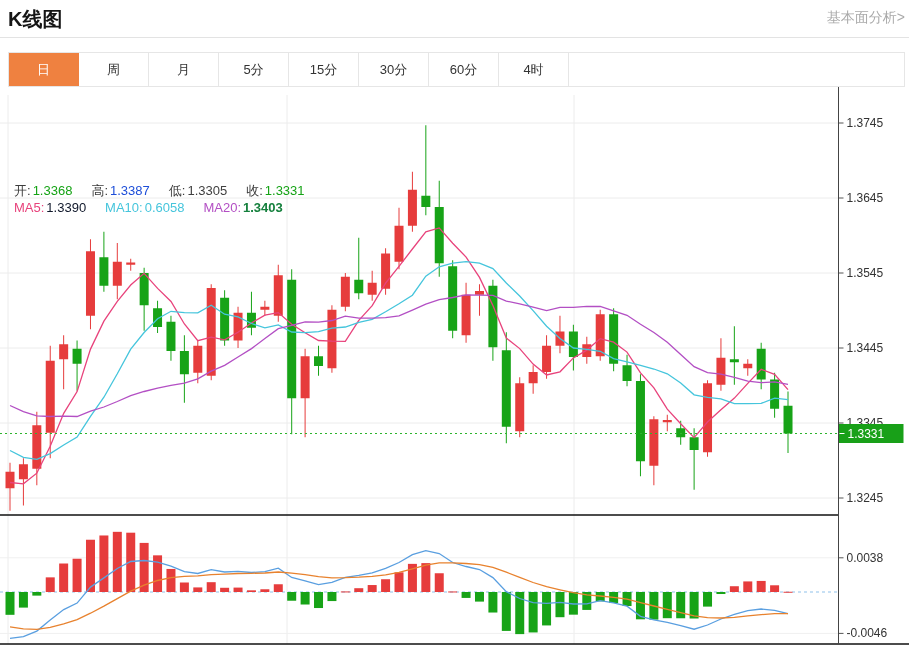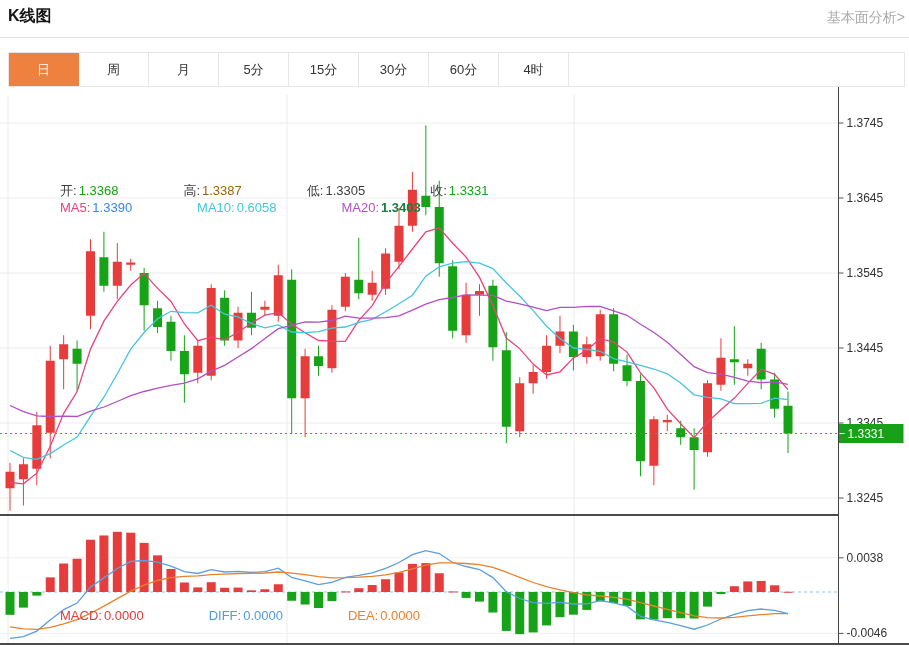--- a/index.html
+++ b/index.html
@@ -1,32 +1,32 @@
 <!DOCTYPE html>
 <html><head>
 <meta charset="utf-8">
 <style>
   html,body{margin:0;padding:0;}
   body{
     width:909px;height:647px;position:relative;overflow:hidden;background:#fff;
     font-family:"Liberation Sans","DejaVu Sans",sans-serif;
     -webkit-font-smoothing:antialiased;
   }
-  .header-title{position:absolute;left:8px;top:6px;font-size:16px;font-weight:bold;color:#151515;}
+  .header-title{position:absolute;left:8px;top:6px;font-size:20px;font-weight:bold;color:#151515;}
   .header-link{position:absolute;right:4px;top:9px;font-size:14px;color:#a9a9a9;cursor:pointer;}
   .top-divider{position:absolute;top:37px;left:0;width:909px;height:1px;background:#e3e3e3;}
   .tabbar{position:absolute;left:8px;top:52px;width:897px;height:35px;border:1px solid #e6e6e6;
           display:flex;box-sizing:border-box;background:#fff;}
   .tab{width:70px;height:100%;line-height:33px;text-align:center;font-size:13px;color:#333;
        border-right:1px solid #e6e6e6;box-sizing:border-box;cursor:pointer;flex:none;}
   .tab.active{background:#ef8140;color:#fff;border-right:1px solid #ef8140;}
   #chart-wrap{position:absolute;left:0;top:87px;width:719px;height:560px;}
   #chart-svg{position:absolute;left:0;top:0;}
   .legend-row{position:absolute;display:flex;align-items:center;font-size:13px;white-space:nowrap;z-index:3;}
-  .legend-row .item{margin-right:19px;margin-left:46px;}
+  .legend-row .item{margin-right:19px;}
   .legend-row .lab{color:#3c3c3c;}
   .legend-row .val{margin-left:2px;}
   #ohlc-row{left:14px;top:95px;}
   #ma-row{left:14px;top:113px;}
   #macd-row{left:14px;top:521px;}
 </style>
 </head>
 <body>
 
 <div class="header-title">K线图</div>
@@ -261,27 +261,22 @@
         <rect x="838.5" y="337.0000000000008" width="65" height="19" fill="#18a018"></rect>
         <line x1="839.5" y1="346.5000000000008" x2="844.5" y2="346.5000000000008" stroke="#ffffff" stroke-width="1"></line>
         <text x="847.5" y="350.5000000000008" fill="#ffffff" font-size="12" font-family="Liberation Sans, DejaVu Sans, sans-serif">1.3331</text>
         <line x1="0" y1="428" x2="838.5" y2="428" stroke="#111111" stroke-width="1.5"></line>
         <line x1="0" y1="557" x2="909" y2="557" stroke="#111111" stroke-width="1.5"></line>
         <line x1="838.5" y1="0" x2="838.5" y2="557" stroke="#444444" stroke-width="1"></line>
       </g>
     </svg>
   <div class="legend-row" id="ohlc-row">
       <span class="item"><span class="lab" style="color: rgb(60, 60, 60);">开:</span><span class="val" style="color: rgb(21, 163, 21);">1.3368</span></span>
-      <span class="item"><span class="lab" style="color: rgb(60, 60, 60);">高:</span><span class="val" style="color: #a16207;">1.3387</span></span>
+      <span class="item"><span class="lab" style="color: rgb(60, 60, 60);">高:</span><span class="val" style="color: #1d4ed8;">1.3387</span></span>
       <span class="item"><span class="lab" style="color: rgb(60, 60, 60);">低:</span><span class="val" style="color: #404040;">1.3305</span></span>
       <span class="item"><span class="lab" style="color: rgb(60, 60, 60);">收:</span><span class="val" style="color: rgb(21, 163, 21);">1.3331</span></span>
     </div>
   <div class="legend-row" id="ma-row">
-      <span class="item"><span class="lab" style="color: rgb(232, 67, 124);">MA5:</span><span class="val" style="color: #3b82f6;">1.3390</span></span>
+      <span class="item"><span class="lab" style="color: rgb(232, 67, 124);">MA5:</span><span class="val" style="color: #0f172a;">1.3390</span></span>
       <span class="item"><span class="lab" style="color: rgb(69, 197, 220);">MA10:</span><span class="val" style="color: rgb(69, 197, 220);">0.6058</span></span>
       <span class="item"><span class="lab" style="color: rgb(179, 79, 196);">MA20:</span><span class="val" style="color: #15803d; font-weight: bold;">1.3403</span></span>
     </div>
-  <div class="legend-row" id="macd-row">
-      <span class="item"><span class="lab" style="color: rgb(226, 59, 59);">MACD:</span><span class="val" style="color: rgb(226, 59, 59);">0.0000</span></span>
-      <span class="item"><span class="lab" style="color: rgb(79, 155, 224);">DIFF:</span><span class="val" style="color: rgb(79, 155, 224);">0.0000</span></span>
-      <span class="item"><span class="lab" style="color: rgb(232, 130, 46);">DEA:</span><span class="val" style="color: rgb(232, 130, 46);">0.0000</span></span>
-    </div>
 </div>
 
 </body></html>

